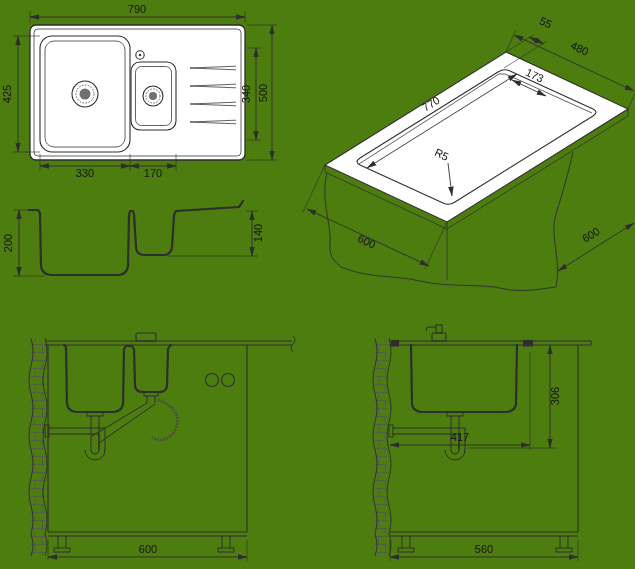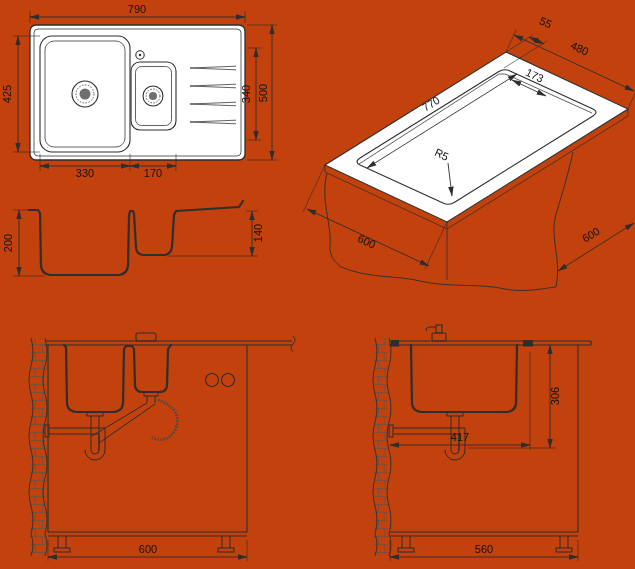--- a/index.html
+++ b/index.html
@@ -1,16 +1,16 @@
 <!DOCTYPE html>
 <html><head>
 <meta charset="utf-8">
 <style>
   html,body{margin:0;padding:0;background:#ffffff;}
-  .page{width:635px;height:569px;background:#c2410c;position:relative;overflow:hidden;
+  .page{width:635px;height:569px;background:#4d7c0f;position:relative;overflow:hidden;
         font-family:"Liberation Sans",sans-serif;}
   svg{display:block;}
   .outline{fill:#fff;stroke:#2e2e2e;stroke-width:1.3;}
   .med{fill:none;stroke:#2e2e2e;stroke-width:1.1;}
   .medw{fill:#fff;stroke:#2e2e2e;stroke-width:1.1;}
   .thin{fill:none;stroke:#2e2e2e;stroke-width:0.75;}
   .profile{fill:none;stroke:#2e2e2e;stroke-width:2.2;stroke-linejoin:round;stroke-linecap:round;}
   .pipe{fill:none;stroke:#2e2e2e;stroke-width:1.0;}
   .dim{stroke:#2e2e2e;stroke-width:0.9;fill:none;}
   .ext{stroke:#2e2e2e;stroke-width:0.6;fill:none;}

